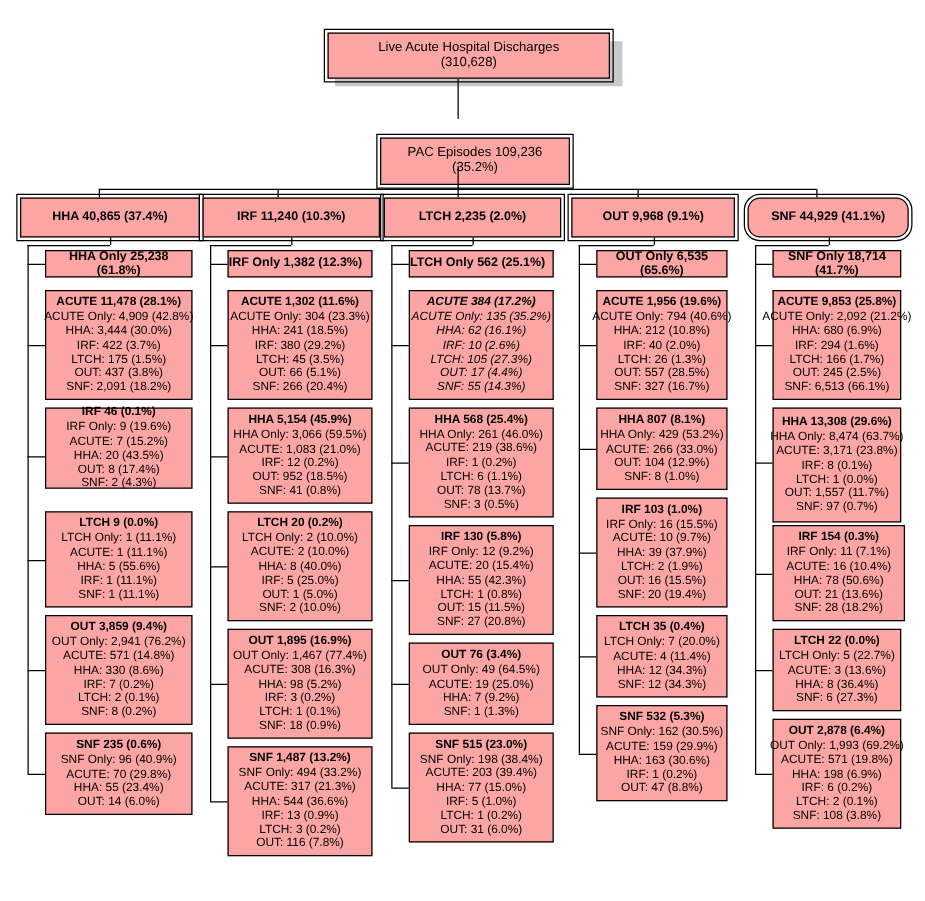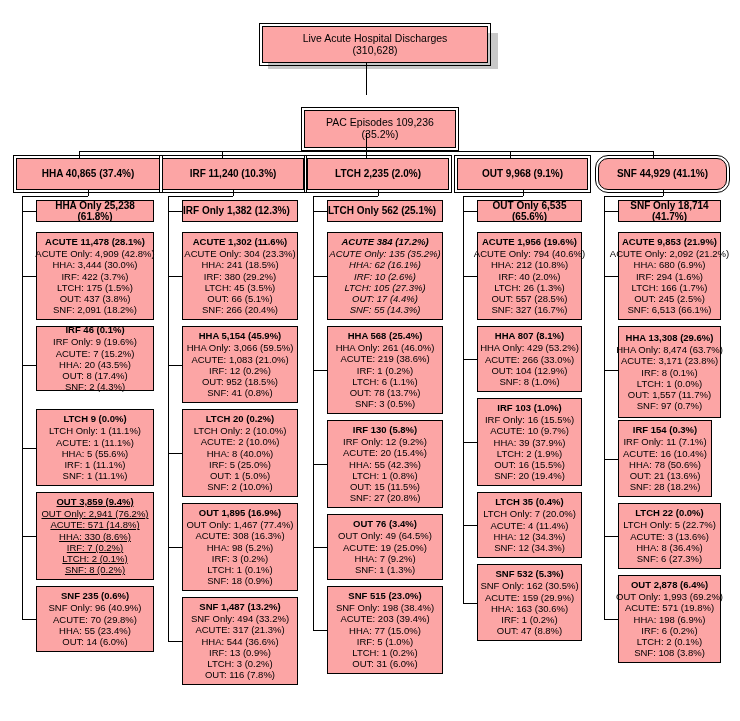--- a/index.html
+++ b/index.html
@@ -161,21 +161,21 @@
         <div class="drow">SNF: 2 (4.3%)</div>
       </div>
       <div class="box detail" style="left: 36px; top: 409px; width: 118px; height: 77px;">
         <div class="dhead">LTCH 9 (0.0%)</div>
         <div class="drow">LTCH Only: 1 (11.1%)</div>
         <div class="drow">ACUTE: 1 (11.1%)</div>
         <div class="drow">HHA: 5 (55.6%)</div>
         <div class="drow">IRF: 1 (11.1%)</div>
         <div class="drow">SNF: 1 (11.1%)</div>
       </div>
-      <div class="box detail" style="left: 36px; top: 492px; width: 118px; height: 88px; text-decoration: underline;">
+      <div class="box detail" style="left: 36px; top: 492px; width: 118px; height: 88px;">
         <div class="dhead">OUT 3,859 (9.4%)</div>
         <div class="drow">OUT Only: 2,941 (76.2%)</div>
         <div class="drow">ACUTE: 571 (14.8%)</div>
         <div class="drow">HHA: 330 (8.6%)</div>
         <div class="drow">IRF: 7 (0.2%)</div>
         <div class="drow">LTCH: 2 (0.1%)</div>
         <div class="drow">SNF: 8 (0.2%)</div>
       </div>
       <div class="box detail" style="left: 36px; top: 586px; width: 118px; height: 66px;">
         <div class="dhead">SNF 235 (0.6%)</div>
@@ -365,38 +365,38 @@
       <div class="ln h" style="left: 463px; top: 602.5px; width: 14px;"></div>
       <div class="box double colhead" style="left: 598px; top: 158px; width: 129px; height: 32px; border-radius: 10px;">
         <span>SNF 44,929 (41.1%)</span>
       </div>
       <div class="ln v" style="left: 662.5px; top: 190px; height: 6px;"></div>
       <div class="ln h" style="left: 604px; top: 196px; width: 58.5px;"></div>
       <div class="box onlybox" style="left: 618px; top: 200px; width: 103px; height: 22px;">
         <span>SNF Only 18,714 (41.7%)</span>
       </div>
       <div class="box detail" style="left: 618px; top: 232px; width: 103px; height: 88px;">
-        <div class="dhead">ACUTE 9,853 (21.9%)</div>
+        <div class="dhead">ACUTE 9,853 (25.8%)</div>
         <div class="drow">ACUTE Only: 2,092 (21.2%)</div>
         <div class="drow">HHA: 680 (6.9%)</div>
         <div class="drow">IRF: 294 (1.6%)</div>
         <div class="drow">LTCH: 166 (1.7%)</div>
         <div class="drow">OUT: 245 (2.5%)</div>
         <div class="drow">SNF: 6,513 (66.1%)</div>
       </div>
       <div class="box detail" style="left: 618px; top: 326px; width: 103px; height: 92px;">
         <div class="dhead">HHA 13,308 (29.6%)</div>
         <div class="drow">HHA Only: 8,474 (63.7%)</div>
         <div class="drow">ACUTE: 3,171 (23.8%)</div>
         <div class="drow">IRF: 8 (0.1%)</div>
         <div class="drow">LTCH: 1 (0.0%)</div>
         <div class="drow">OUT: 1,557 (11.7%)</div>
         <div class="drow">SNF: 97 (0.7%)</div>
       </div>
-      <div class="box detail" style="left: 618px; top: 420px; width: 94px; height: 77px;">
+      <div class="box detail" style="left: 618px; top: 420px; width: 106px; height: 77px;">
         <div class="dhead">IRF 154 (0.3%)</div>
         <div class="drow">IRF Only: 11 (7.1%)</div>
         <div class="drow">ACUTE: 16 (10.4%)</div>
         <div class="drow">HHA: 78 (50.6%)</div>
         <div class="drow">OUT: 21 (13.6%)</div>
         <div class="drow">SNF: 28 (18.2%)</div>
       </div>
       <div class="box detail" style="left: 618px; top: 503px; width: 103px; height: 66px;">
         <div class="dhead">LTCH 22 (0.0%)</div>
         <div class="drow">LTCH Only: 5 (22.7%)</div>

